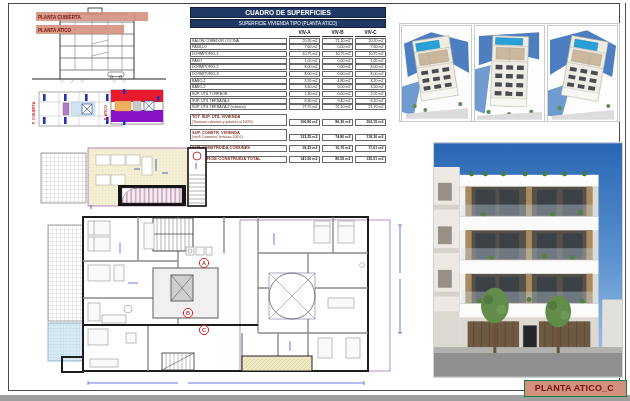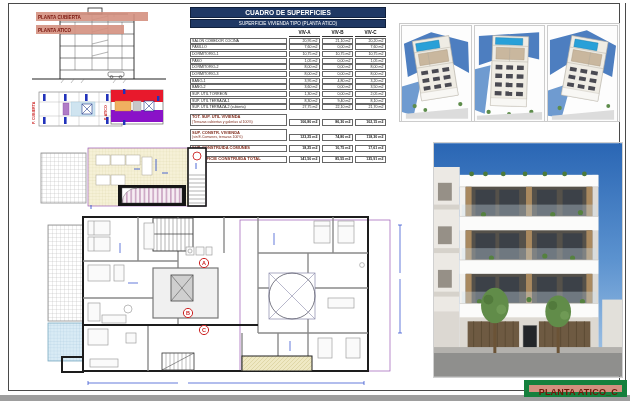--- a/index.html
+++ b/index.html
@@ -28,21 +28,21 @@
   .srow.total .slabel{background:#fff;border-width:0.8px;}
 
   
   #renders3d{left:399px;top:23px;width:221px;height:99px;border:1px solid #c9c9c9;background:#fdfdfd;display:flex;gap:2px;padding:1px;box-sizing:border-box;}
   .render-panel{width:71px;height:95px;border:1px solid #cccccc;background:#fdfdfd;}
 
   
   #facade{left:433px;top:142px;width:190px;height:236px;border:1px solid #d0d0d0;box-sizing:border-box;}
 
   
-  #title-box{left:524px;top:380px;width:103px;height:17px;background:#D4907F;border:5px solid #15803d;box-sizing:border-box;color:#701408;font-weight:bold;font-size:9px;line-height:15px;text-align:right;padding-right:4px;letter-spacing:0.2px;}
+  #title-box{left:524px;top:380px;width:103px;height:17px;background:#D4907F;border:1px solid #15803d;box-sizing:border-box;color:#701408;font-weight:bold;font-size:9px;line-height:15px;text-align:right;padding-right:12px;letter-spacing:0.2px;}
 </style>
 </head>
 <body>
 
 <div id="sheet">
   <div id="frame" class="abs"></div>
   <div id="frame2" class="abs"></div>
   <div id="bottom-band" class="abs"></div>
 
   <svg class="abs" style="left:30px;top:6px" width="140" height="85" viewBox="0 0 140 85">

